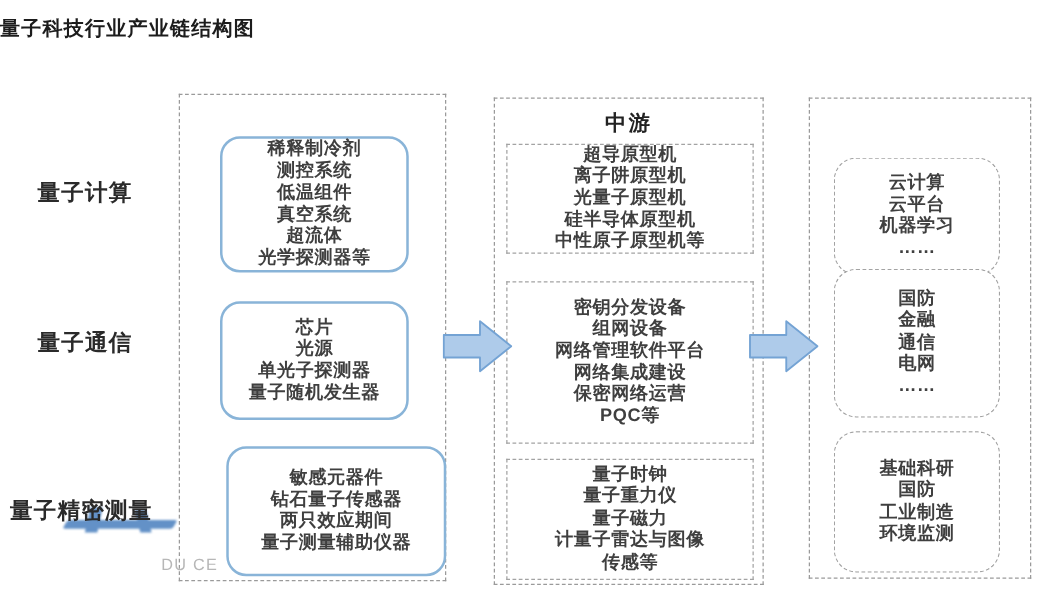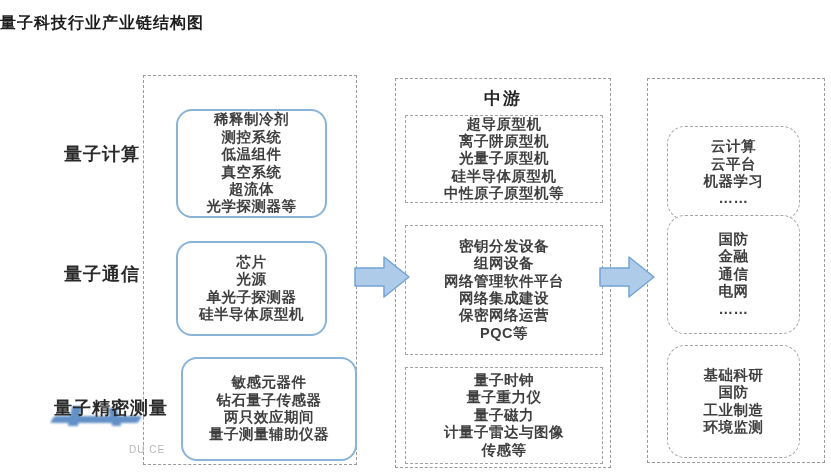--- a/index.html
+++ b/index.html
@@ -6,21 +6,21 @@
   .canvas{
     position:relative;width:831px;height:475px;background:#ffffff;overflow:hidden;
     font-family:"Liberation Sans","DejaVu Sans",sans-serif;color:#3d3d3d;
   }
   .title{
     position:absolute;top:13px;left:0;width:100%;text-align:left;
     font-size:16px;font-weight:bold;color:#1c1c1c;letter-spacing:1px;
   }
   .row-label{
     position:absolute;font-size:18px;font-weight:bold;color:#2a2a2a;
-    text-align:right;letter-spacing:1px;z-index:3;
+    text-align:left;letter-spacing:1px;z-index:3;
   }
   .row-label.r0{top:142px;left:30px;width:110px;}
   .row-label.r1{top:262px;left:30px;width:110px;}
   .row-label.r2{top:396px;left:8px;width:160px;}
   .col{
     position:absolute;border:1px dashed #9a9a9a;background:transparent;
   }
   .col.c0{left:143px;top:75px;width:212px;height:388px;}
   .col.c1{left:395px;top:78px;width:214px;height:388px;}
   .col.c2{left:647px;top:78px;width:176px;height:383px;}
@@ -55,21 +55,21 @@
     position:absolute;left:52px;top:406px;width:90px;height:22px;z-index:1;
     opacity:0.75;filter:blur(1px);
   }
   .watermark-logo .stroke1{position:absolute;left:0;top:10px;width:88px;height:7px;
     background:#2f6db5;transform:skewX(-30deg);border-radius:2px;}
   .watermark-logo .stroke2{position:absolute;left:18px;top:0;width:10px;height:20px;
     background:#2f6db5;transform:skewX(-12deg);}
   .watermark-logo .stroke3{position:absolute;left:58px;top:2px;width:9px;height:18px;
     background:#2f6db5;transform:skewX(14deg);}
   .watermark-text{
-    position:absolute;left:129px;top:444px;font-size:10px;color:#b7b7b7;
+    position:absolute;left:129px;top:444px;font-size:13px;color:#b7b7b7;
     letter-spacing:1px;z-index:1;
   }
 </style>
 </head>
 <body>
 
 <div class="canvas">
 
   <div class="title">量子科技行业产业链结构图</div>
 
@@ -87,21 +87,21 @@
   <div class="col c0">
     <div class="box box-blue b0">稀释制冷剂
 测控系统
 低温组件
 真空系统
 超流体
 光学探测器等</div>
     <div class="box box-blue b1">芯片
 光源
 单光子探测器
-硅半导体原型机</div>
+量子随机发生器</div>
     <div class="box box-blue b2">敏感元器件
 钻石量子传感器
 两只效应期间
 量子测量辅助仪器</div>
   </div>
 
   <div class="col c1">
     <div class="col-header">中游</div>
     <div class="box box-dash b0">超导原型机
 离子阱原型机

